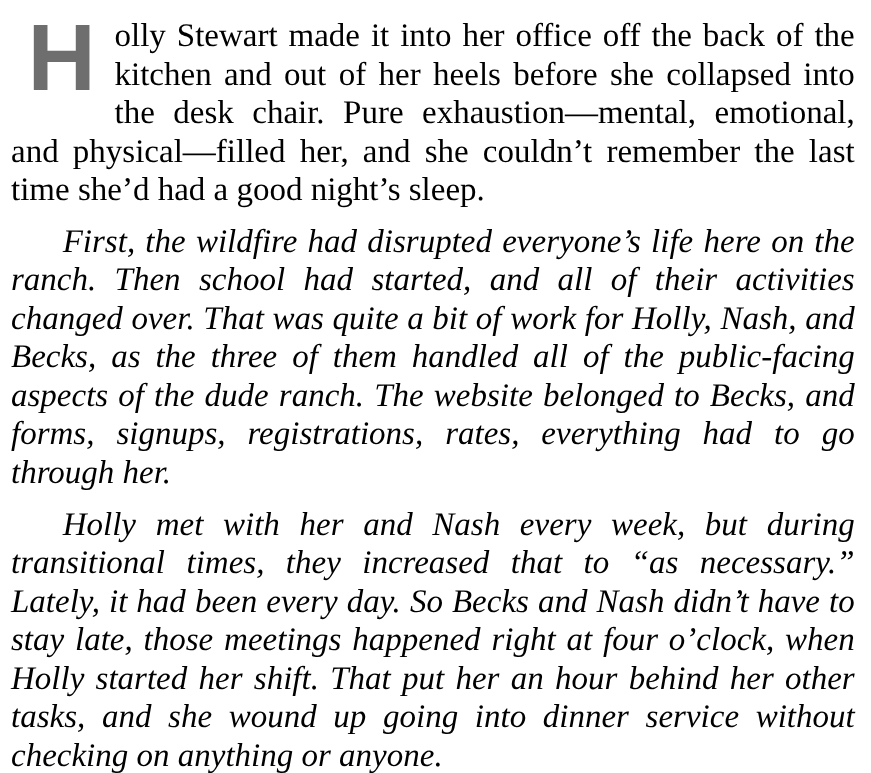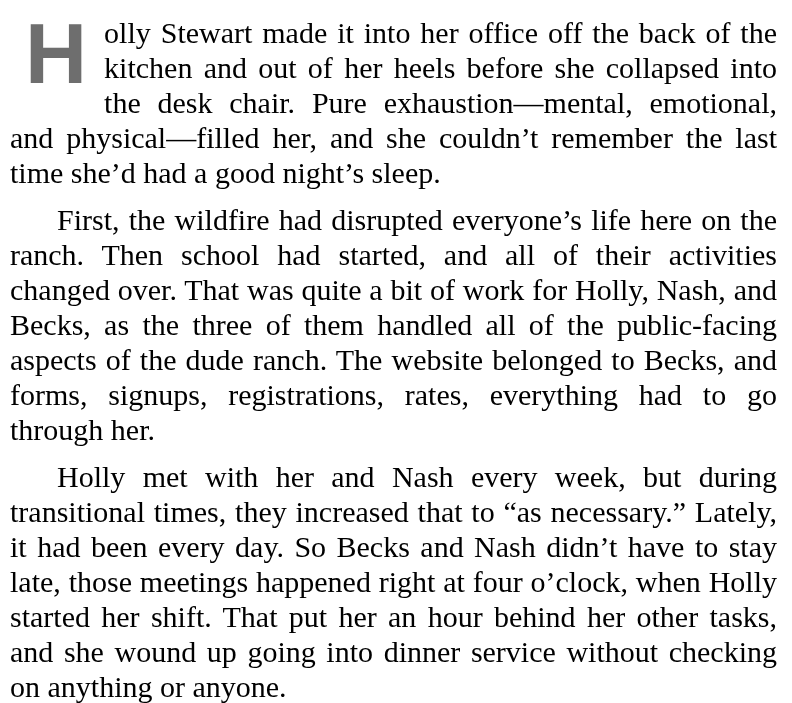--- a/index.html
+++ b/index.html
@@ -22,20 +22,21 @@
     line-height: 35px;
     color: #000000;
     text-align: justify;
   }
   .page p {
     margin: 0;
   }
   .page p + p {
     margin-top: 12px;
     text-indent: 47px;
+    font-style: italic;
   }
   .dropcap {
     float: left;
     font-family: "Liberation Sans", sans-serif;
     font-weight: bold;
     font-size: 86px;
     line-height: 76px;
     height: 88px;
     color: #6e6e6e;
     margin: 0 17px 0 15px;

